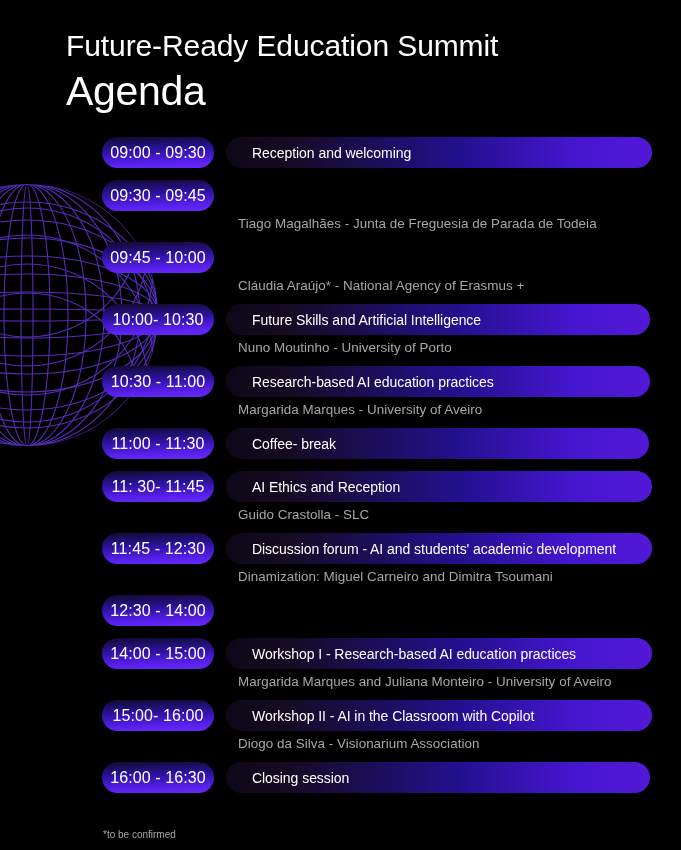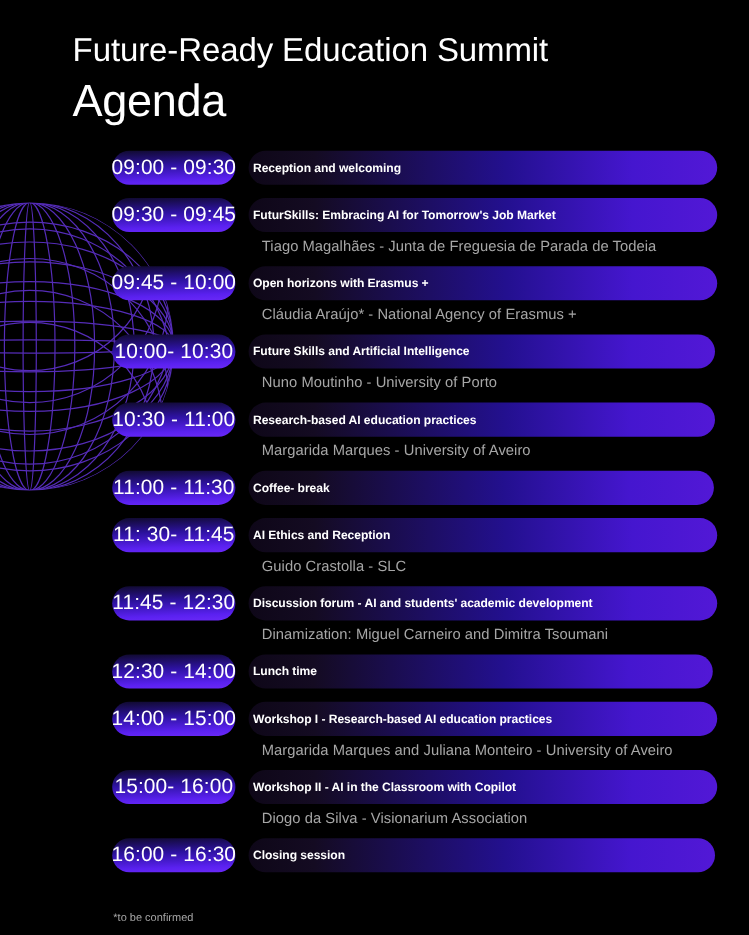--- a/index.html
+++ b/index.html
@@ -68,41 +68,41 @@
     border-radius:16px;
     background:linear-gradient(178deg,#100a2e 0%,#2d12a0 42%,#5a21f0 82%,#6a29f7 100%);
     display:flex;
     align-items:center;
     justify-content:center;
     z-index:4;
     box-shadow:0 0 0 0 rgba(0,0,0,0);
   }
   .time-pill span {
     color:#ffffff;
-    font-size:19px;
+    font-size:16px;
     font-weight:400;
     letter-spacing:0.1px;
     white-space:nowrap;
   }
   .title-bar {
     position:absolute;
     left:226px; top:0;
     height:31px;
     border-radius:16px;
     background:linear-gradient(90deg,#0e0718 0%,#140b22 14%,#23108f 55%,#4516cf 82%,#5218d6 100%);
     display:flex;
     align-items:center;
     z-index:3;
   }
   .title-bar .session-title {
     color:#ffffff;
-    font-size:11px;
-    font-weight:bold;
+    font-size:14px;
+    font-weight:normal;
     letter-spacing:-0.05px;
-    margin-left:4px;
+    margin-left:26px;
     white-space:nowrap;
   }
   .speaker-line {
     margin-left:238px;
     color:#a6a6a6;
     font-size:13.4px;
     font-weight:400;
     letter-spacing:0.05px;
     line-height:22px;
     padding-top:2px;
@@ -174,35 +174,29 @@
             <div class="session-title">Reception and welcoming</div>
           </div>
           <div class="time-pill">
             <span>09:00 - 09:30</span>
           </div>
         </div>
         <div class="row-gap"></div>
       </div>
       <div class="agenda-row">
         <div class="row-main">
-          <div class="title-bar" style="width: 426px;">
-            <div class="session-title">FuturSkills: Embracing AI for Tomorrow's Job Market</div>
-          </div>
           <div class="time-pill">
             <span>09:30 - 09:45</span>
           </div>
         </div>
         <div class="speaker-line">Tiago Magalhães - Junta de Freguesia de Parada de Todeia</div>
         <div class="row-gap-small"></div>
       </div>
       <div class="agenda-row">
         <div class="row-main">
-          <div class="title-bar" style="width: 426px;">
-            <div class="session-title">Open horizons with Erasmus +</div>
-          </div>
           <div class="time-pill">
             <span>09:45 - 10:00</span>
           </div>
         </div>
         <div class="speaker-line">Cláudia Araújo* - National Agency of Erasmus +</div>
         <div class="row-gap-small"></div>
       </div>
       <div class="agenda-row">
         <div class="row-main">
           <div class="title-bar" style="width: 424px;">
@@ -257,23 +251,20 @@
           </div>
           <div class="time-pill">
             <span>11:45 - 12:30</span>
           </div>
         </div>
         <div class="speaker-line">Dinamization: Miguel Carneiro and Dimitra Tsoumani</div>
         <div class="row-gap-small"></div>
       </div>
       <div class="agenda-row">
         <div class="row-main">
-          <div class="title-bar" style="width: 422px;">
-            <div class="session-title">Lunch time</div>
-          </div>
           <div class="time-pill">
             <span>12:30 - 14:00</span>
           </div>
         </div>
         <div class="row-gap"></div>
       </div>
       <div class="agenda-row">
         <div class="row-main">
           <div class="title-bar" style="width: 426px; text-align: right;">
             <div class="session-title">Workshop I - Research-based AI education practices</div>

